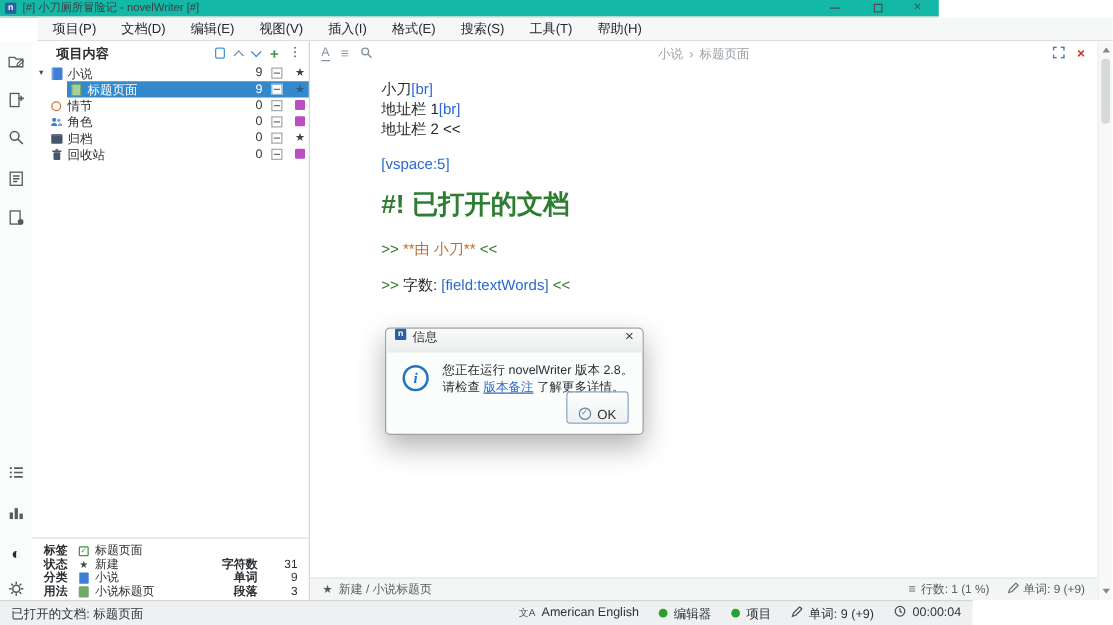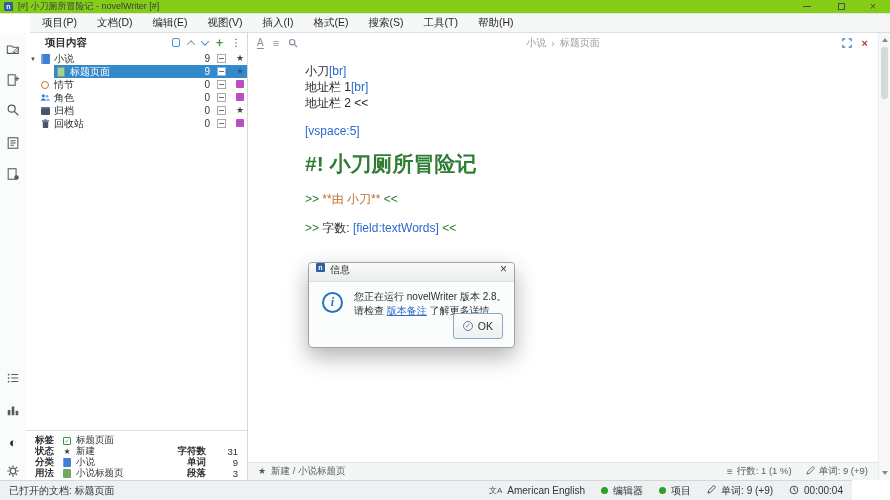--- a/index.html
+++ b/index.html
@@ -1,20 +1,20 @@
 <!DOCTYPE html>
 <html><head>
 <meta charset="utf-8">
 <style>
   * { margin:0; padding:0; box-sizing:border-box; }
   html,body { width:890px; height:500px; overflow:hidden; }
   body { position:relative; font-family:"Liberation Sans", sans-serif; background:#fff; color:#2b2e31; }
 
   
-  .titlebar { position:absolute; left:0; top:0; width:890px; height:14px; background:#84cc16;
+  .titlebar { position:absolute; left:0; top:0; width:751px; height:14px; background:#14b8a6;
               border-bottom:1px solid #e2e3e4; display:flex; align-items:center; font-size:9px; color:#3a3e42; }
   .appicon { width:9px; height:9px; background:#2e5fa3; color:#fff; font-size:7px; line-height:9px; text-align:center;
              border-radius:1px; margin:0 5px 0 4px; font-weight:bold; }
   .wbtn { position:absolute; top:0; width:22px; height:13px; display:flex; align-items:center; justify-content:center; }
   .wbtn-min { right:72px; } .wbtn-max { right:38px; } .wbtn-close { right:6px; }
   .glyph-min { width:8px; height:1px; background:#4a4e52; }
   .glyph-max { width:7px; height:7px; border:1px solid #4a4e52; }
   .glyph-close { font-size:11px; color:#4a4e52; line-height:11px; }
 
   .menubar { position:absolute; left:0; top:14px; width:890px; height:19px; background:#f6f7f7;
@@ -68,21 +68,21 @@
   .ic-tag { width:8px; height:8px; border:1px solid #3f9642; border-radius:1px; color:#3f9642; font-size:6px; line-height:6px; text-align:center; }
   .ic-star-s { color:#3e4347; font-size:8px; line-height:8px; }
   .ic-book-s { width:8px; height:9px; background:#3f7fd6; border-left:1.5px solid #6ea3e4; border-radius:1px; }
   .ic-page-g { width:8px; height:9px; background:#74a868; border-radius:1px; }
   .dstats { position:absolute; right:9px; top:15px; }
   .srow { height:11px; display:flex; align-items:center; }
   .slabel { font-weight:bold; width:46px; text-align:right; margin-right:16px; }
   .svalue { width:16px; text-align:right; }
 
   
-  .statusbar { position:absolute; left:0; top:480px; width:852px; height:20px; background:#eff0f1;
+  .statusbar { position:absolute; left:0; top:480px; width:778px; height:20px; background:#eff0f1;
                border-top:1px solid #d4d6d7; display:flex; align-items:center; font-size:10px; color:#2f3336; padding:0 9px; }
   .sb-left { flex:1; }
   .sb-right { display:flex; align-items:center; gap:16px; }
   .sb-item { display:flex; align-items:center; gap:5px; }
   .dot { width:7px; height:7px; border-radius:50%; background:#2ca02c; }
   .lang-ic { font-size:8px; color:#4a4e52; }
 
   
   .editor { position:absolute; left:248px; top:33px; width:642px; height:447px; background:#fff; }
   .eheader { position:absolute; top:0; left:0; right:12px; height:20px; }
@@ -120,21 +120,21 @@
   .dtitle { height:19px; background:linear-gradient(#fafbfb,#ebeced); border-bottom:1px solid #dcdedf;
             border-radius:4px 4px 0 0; display:flex; align-items:flex-start; padding:0 7px; font-size:10px; color:#2b2e31; }
   .dtitle .appicon { margin:0 5px 0 0; }
   .dtitle-label { flex:1; }
   .dclose { font-size:12px; color:#3c4043; line-height:12px; }
   .dinfo { position:absolute; left:13px; top:29px; width:21px; height:21px; border:2px solid #2673c2; border-radius:50%;
            color:#2673c2; font-family:"Liberation Serif", serif; font-style:italic; font-weight:bold; font-size:12px;
            display:flex; align-items:center; justify-content:center; }
   .dtext { position:absolute; left:45px; top:27px; font-size:10px; line-height:13.5px; color:#2b2e31; white-space:nowrap; }
   .dlink { color:#2e6bc4; text-decoration:underline; }
-  .okbtn { position:absolute; right:11px; bottom:8px; height:19px; padding:12px 9px; display:flex; align-items:center; gap:5px;
+  .okbtn { position:absolute; right:11px; bottom:8px; height:19px; padding:12px 9px; display:flex; align-items:flex-start; gap:5px;
            background:linear-gradient(#fdfdfd,#eef0f1); border:1px solid #89a8c4; border-radius:3px; font-size:10.5px; color:#2b2e31; }
   .ok-ic { width:10px; height:10px; border:1px solid #64819c; border-radius:50%; color:#64819c; font-size:7px; line-height:8px;
            display:flex; align-items:center; justify-content:center; }
 </style>
 </head>
 <body>
 
 <div class="titlebar">
   <span class="appicon">n</span>
   <span>[#] 小刀厕所冒险记 - novelWriter [#]</span>
@@ -369,21 +369,21 @@
       <span class="eh-close">×</span>
     </span>
   </div>
 
   <div class="econtent">
     <div class="el"><span>小刀</span><span class="t-blue">[br]</span></div>
     <div class="el"><span>地址栏 1</span><span class="t-blue">[br]</span></div>
     <div class="el"><span>地址栏 2 &lt;&lt;</span></div>
     <div class="sp12"></div>
     <div class="el"><span class="t-blue">[vspace:5]</span></div>
-    <div class="ehead1">#! 小刀厕所冒险记</div>
+    <div class="ehead1">#! 已打开的文档</div>
     <div class="sp12"></div>
     <div class="el"><span class="t-green">&gt;&gt; </span><span class="t-orange">**由 小刀**</span><span class="t-green"> &lt;&lt;</span></div>
     <div class="sp13"></div>
     <div class="el"><span class="t-green">&gt;&gt; </span><span>字数: </span><span class="t-blue">[field:textWords]</span><span class="t-green"> &lt;&lt;</span></div>
   </div>
 
   <div class="efooter">
     <span class="ef-left">
       <span class="ef-star">★</span>
       <span>新建 / 小说标题页</span>

